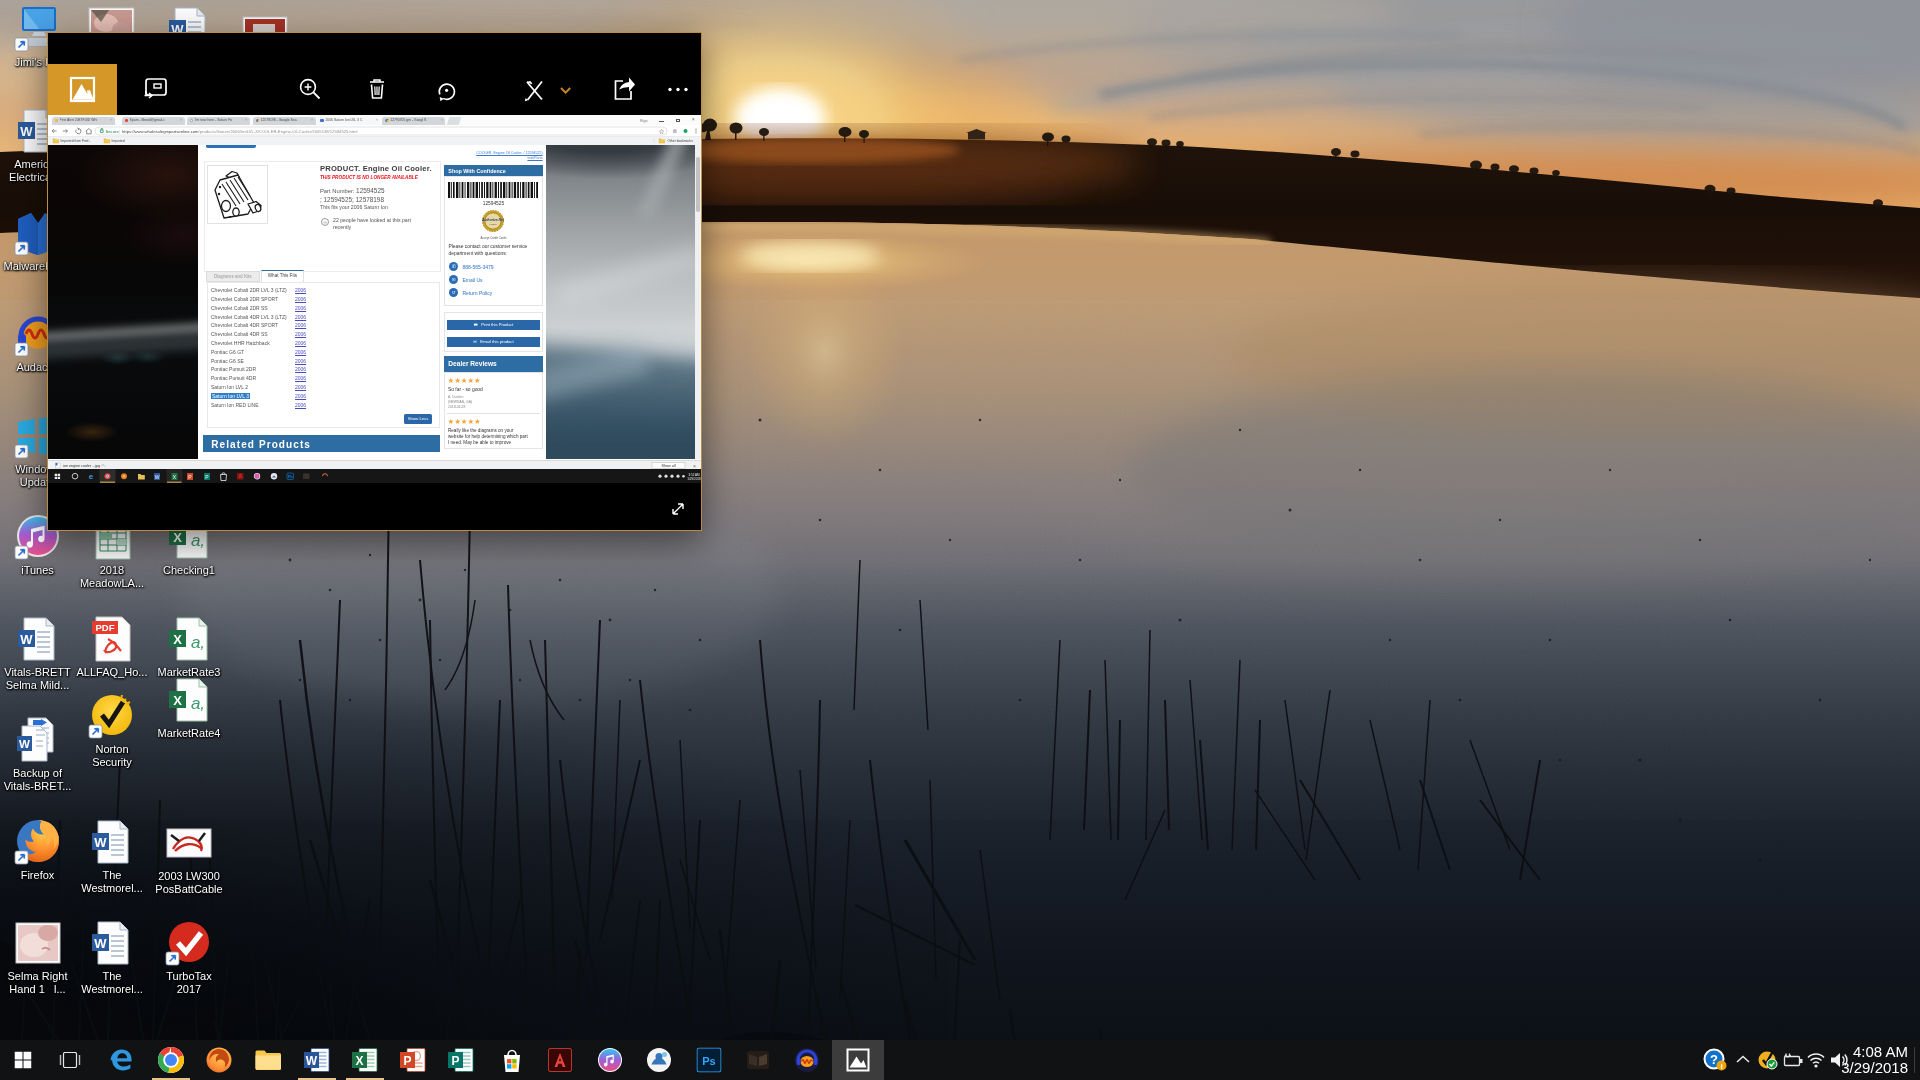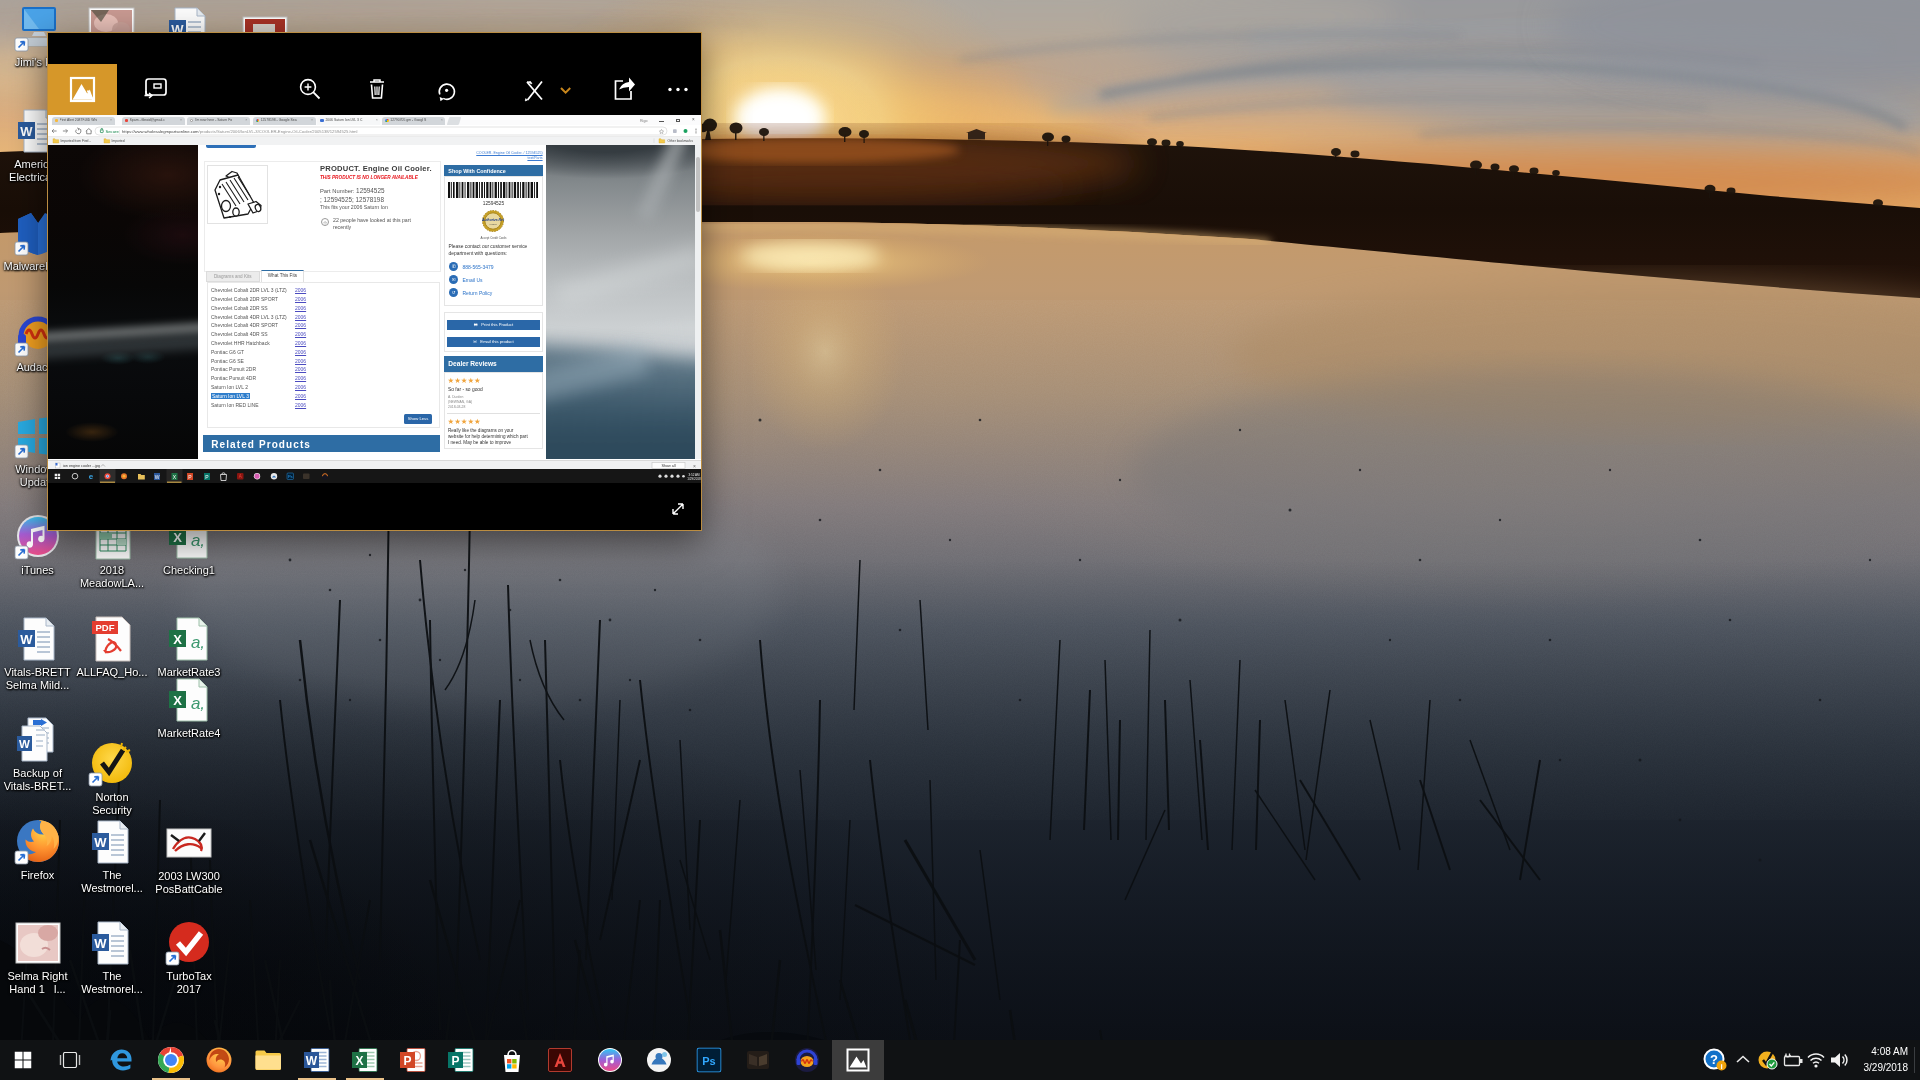--- a/index.html
+++ b/index.html
@@ -52,21 +52,21 @@
 
 .bluehdr{background:#2e6da4;color:#fff;position:absolute;}
 .wbox{position:absolute;border:1px solid #e2e2e2;background:#fff;}
 .vrow{position:absolute;left:163px;font-size:5px;color:#555;white-space:nowrap;}
 .vyr{position:absolute;left:247px;font-size:5px;color:#4a4ac0;text-decoration:underline;text-decoration-thickness:0.5px;text-underline-offset:0.8px;}
 
 #tb{position:absolute;left:0;top:1040px;width:1920px;height:40px;background:#101214;z-index:9;}
 .tbi{position:absolute;top:0;width:44px;height:40px;}
 .tbi svg{position:absolute;left:50%;top:50%;transform:translate(-50%,-50%);}
 .runln{position:absolute;bottom:0;height:2px;background:#e9c189;}
-#trayclock{position:absolute;right:12px;top:4px;text-align:right;color:#fff;font-size:10px;line-height:16px;}
+#trayclock{position:absolute;right:12px;top:4px;text-align:right;color:#fff;font-size:15px;line-height:16px;}
 </style>
 </head>
 <body>
 <div id="desk">
 <svg id="bg" width="1920" height="1080" viewBox="0 0 1920 1080">
  <defs>
   <linearGradient id="sky" x1="0" y1="0" x2="0" y2="1">
    <stop offset="0" stop-color="#a9a49e"></stop>
    <stop offset="0.25" stop-color="#c2a488"></stop>
    <stop offset="0.5" stop-color="#ddae7d"></stop>
@@ -546,21 +546,21 @@
   <path d="M14,2 L32,2 L39,9 L39,36 L14,36 Z" fill="#fdfdfd" stroke="#a9b7c9" stroke-width="1"></path>
   <path d="M26,12 h9 M26,17 h9 M26,22 h9 M26,27 h9" stroke="#b9c6d6" stroke-width="1.6"></path>
   <path d="M8,10 L26,10 L33,17 L33,45 L8,45 Z" fill="#fdfdfd" stroke="#a9b7c9" stroke-width="1"></path>
   <rect x="3" y="20" width="15" height="15" fill="#2b5b9d"></rect>
   <text x="10.5" y="32" font-size="11.5" font-weight="bold" fill="#fff" text-anchor="middle" font-family="Liberation Sans">W</text>
   <path d="M22,14 h9 M22,19 h9 M22,25 h7 M22,30 h7" stroke="#b9c6d6" stroke-width="1.6"></path>
   <path d="M28,3 l8,0 0,5 -8,0 z M36,2 l6,3.5 -6,3.5 z" fill="#2a6fd4" transform="translate(-9,1)"></path>
  </svg></div>
  <div class="lb">Backup of<br>Vitals-BRET...</div>
 </div>
-<div class="di" style="left:64px;top:740px">
+<div class="di" style="left:64px;top:692px">
       <div class="ic">
  <svg width="48" height="48" viewBox="0 0 48 48">
   <defs>
             <radialGradient id="ngr" cx="0.5" cy="0.4" r="0.7">
               <stop offset="0" stop-color="#ffd84a"></stop>
               <stop offset="1" stop-color="#f0b400"></stop>
             </radialGradient>
           </defs>
   <circle cx="24" cy="23" r="20" fill="url(#ngr)"></circle>
   <path d="M14,23 l7,9 14,-22" fill="none" stroke="#151515" stroke-width="5"></path>

